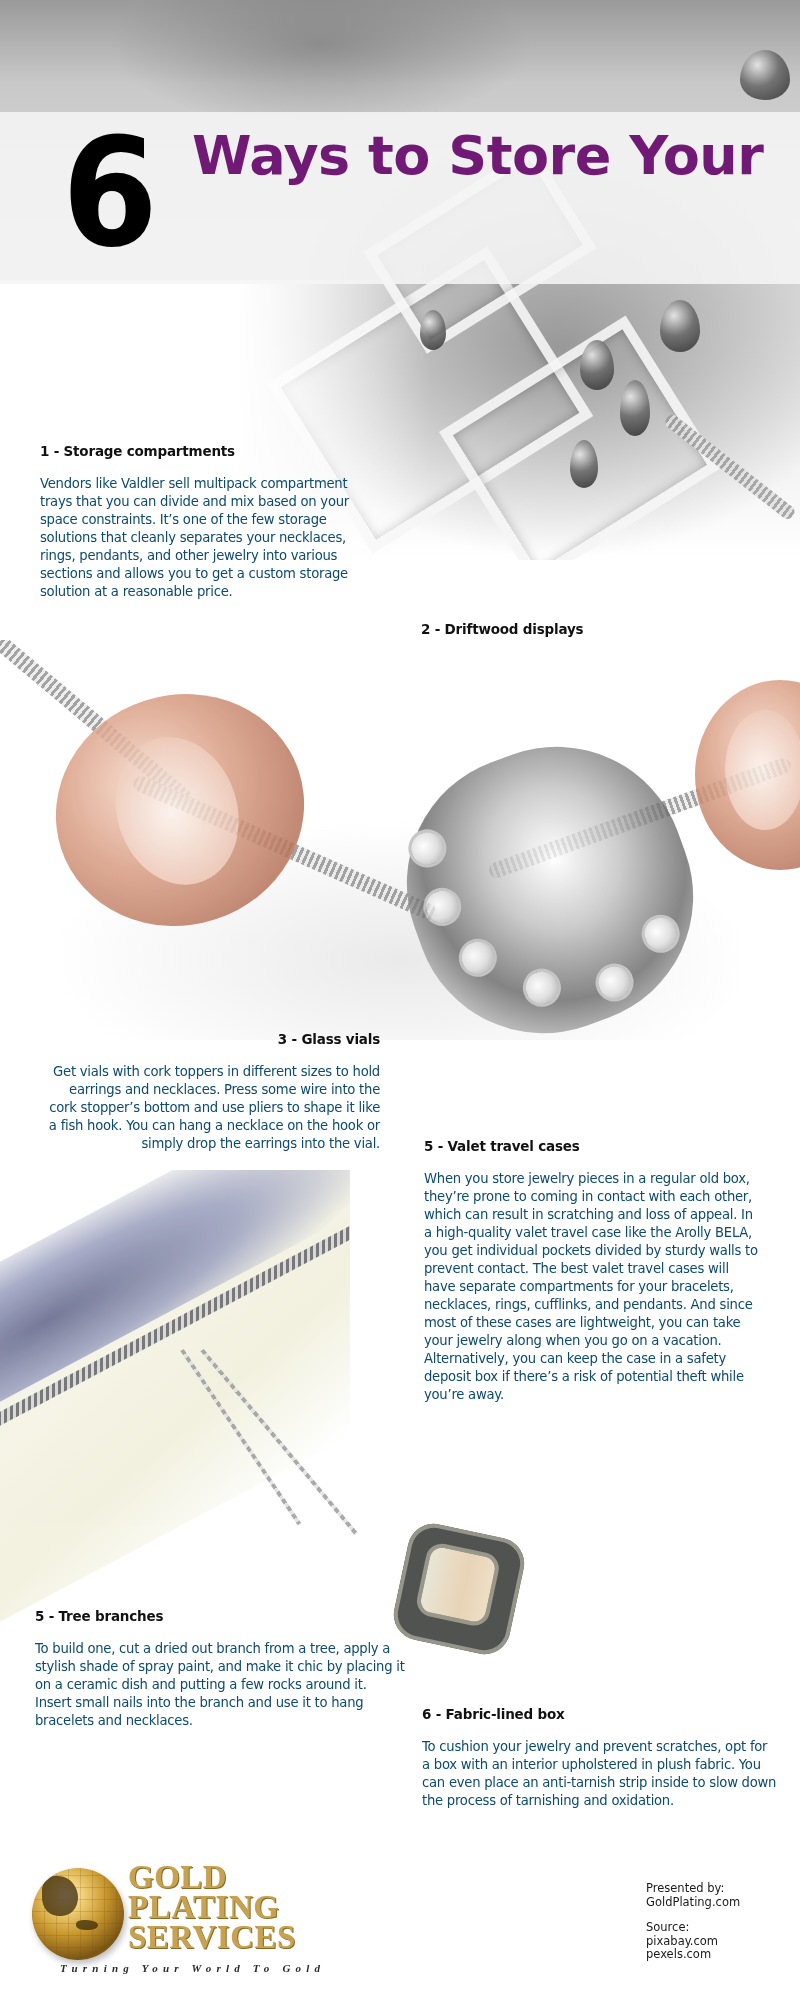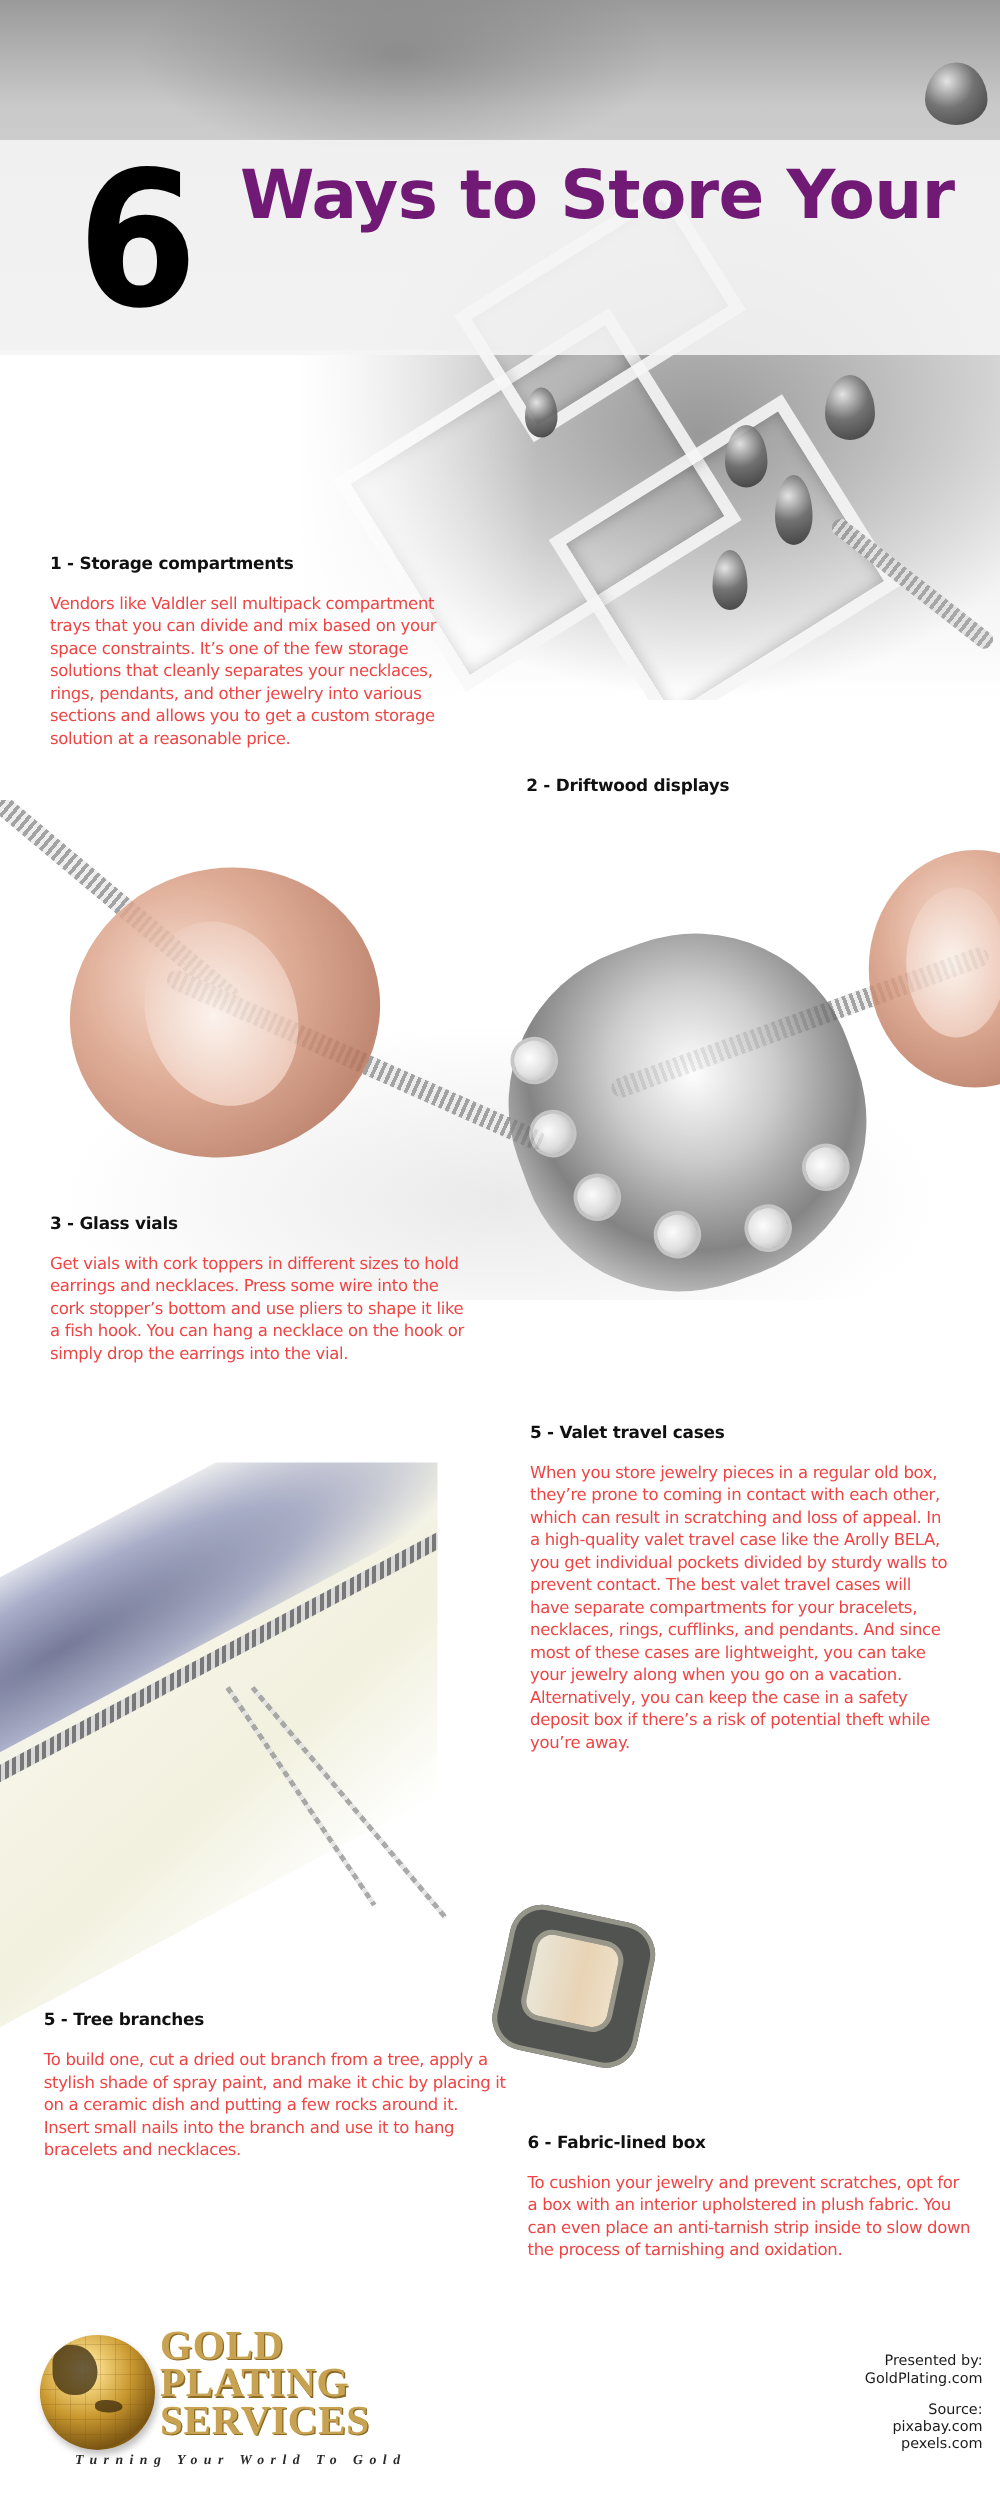--- a/index.html
+++ b/index.html
@@ -114,27 +114,27 @@
     }
     .title-text span { display: block; white-space: nowrap; }
 
     
     .section { position: absolute; margin-top: 16px; }
     .section h2 {
       font-family: "DejaVu Sans", sans-serif; font-weight: bold; font-size: 13.5px; line-height: 18px; color: #111;
       margin-bottom: 15px; letter-spacing: -0.2px;
     }
     .section p {
-      font-family: "DejaVu Sans", sans-serif; font-size: 13.2px; line-height: 18px; color: #ef4444;
+      font-family: "DejaVu Sans", sans-serif; font-size: 13.2px; line-height: 18px; color: #0c4a6e;
       letter-spacing: -0.25px;
     }
 
     #s1 { left: 40px; top: 426px; width: 330px; }
     #s2 { left: 421px; top: 604px; width: 340px; }
-    #s3 { left: 40px; top: 954px; width: 340px; }
+    #s3 { left: 40px; top: 1014px; width: 340px; text-align: right; }
     #s4 { left: 424px; top: 1121px; width: 335px; }
     #s5 { left: 35px; top: 1591px; width: 370px; }
     #s6 { left: 422px; top: 1689px; width: 355px; }
 
     
     .logo { position: absolute; left: 28px; top: 1850px; width: 300px; height: 130px; }
     .globe {
       position: absolute; left: 4px; top: 18px; width: 92px; height: 92px; border-radius: 50%;
       background: radial-gradient(circle at 38% 30%, #fff8d8 0%, #f2d27a 18%, #c9982f 45%, #7a5412 75%, #d7b253 100%);
       box-shadow: 2px 4px 6px rgba(0,0,0,0.25);
@@ -161,21 +161,21 @@
     .lw3 { left: 100px; top: 72px; }
     .tagline {
       position: absolute; left: 32px; top: 112px; font-family: "Liberation Serif", "DejaVu Serif", serif;
       font-style: italic; font-weight: bold; font-size: 11px; letter-spacing: 5.2px; color: #2a2a2a; white-space: nowrap;
     }
 
     .credits {
       position: absolute; left: 646px; top: 1882px; width: 140px;
       font-family: "DejaVu Sans", sans-serif; font-size: 11.5px; line-height: 13.5px; color: #1a1a1a;
     }
-    .credits .block { margin-bottom: 12px; text-align: right; }
+    .credits .block { margin-bottom: 12px; }
     .credits span { display: block; }
   </style>
 </head>
 <body>
 
 <div class="bg-top">
   <div class="tray" style="left:300px; top:300px; width:260px; height:200px;"></div>
   <div class="tray" style="left:470px; top:360px; width:220px; height:180px;"></div>
   <div class="tray" style="left:380px; top:190px; width:200px; height:120px;"></div>
   <div class="gem" style="left:580px; top:340px; width:34px; height:50px;"></div>

